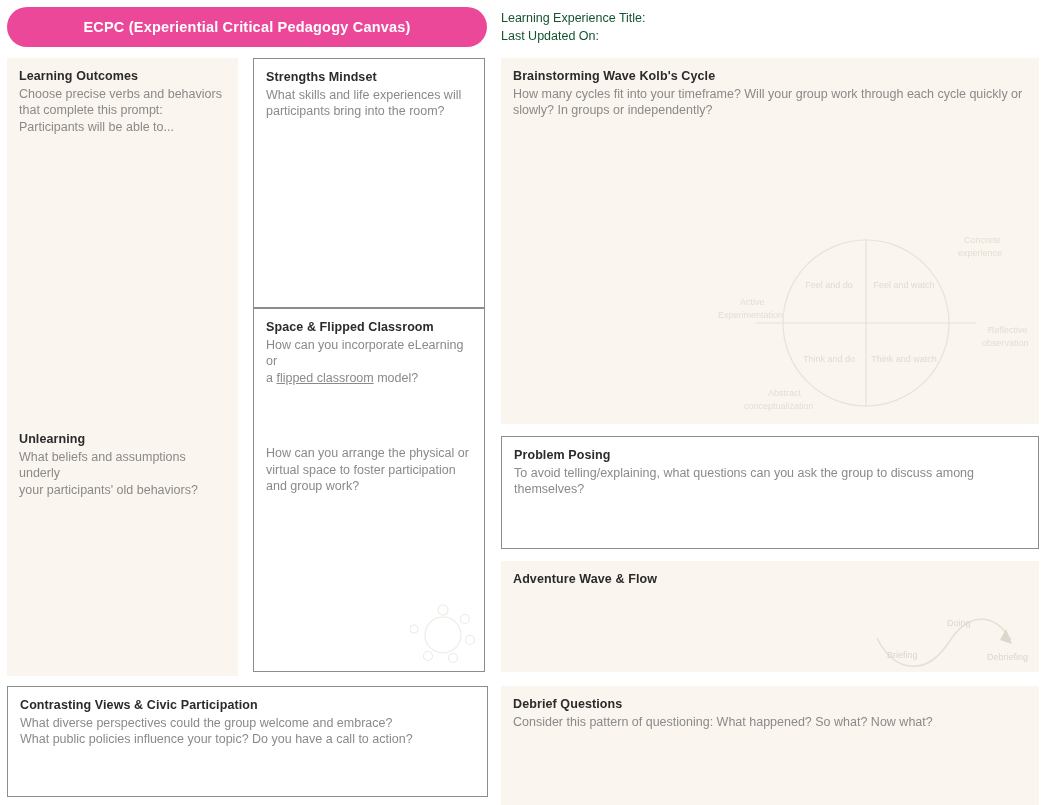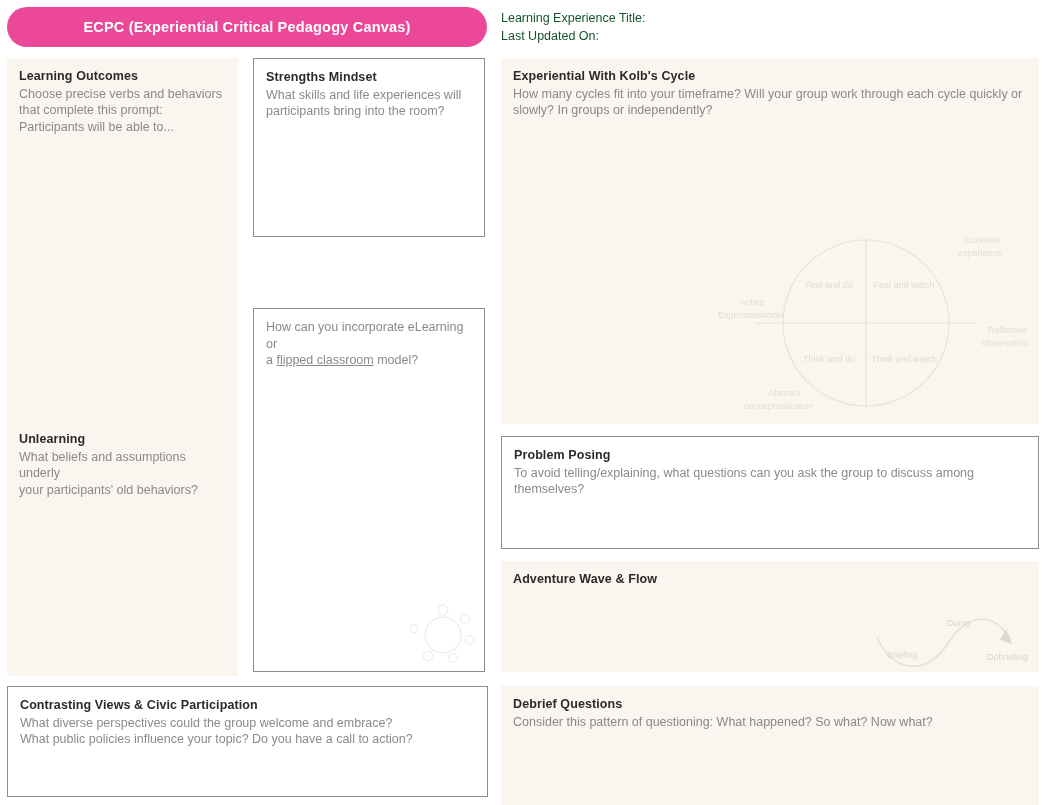--- a/index.html
+++ b/index.html
@@ -90,21 +90,21 @@
   }
   #learning-outcomes-block { position: absolute; left: 12px; top: 10px; right: 12px; }
   #unlearning-block { position: absolute; left: 12px; top: 373px; right: 12px; }
 
   #panel-contrasting-views {
     left: 7px; top: 686px; width: 481px; height: 111px;
   }
 
   
   #panel-strengths {
-    left: 253px; top: 58px; width: 232px; height: 179px;
+    left: 253px; top: 58px; width: 232px; height: 250px;
   }
   #panel-space-flipped {
     left: 253px; top: 308px; width: 232px; height: 364px;
   }
   #space-second-q { position: absolute; left: 12px; top: 136px; right: 12px; }
 
   
   #group-icon {
     position: absolute;
     right: 8px;
@@ -190,37 +190,43 @@
 What public policies influence your topic? Do you have a call to action?</p>
 </div>
 
 <div class="panel white" id="panel-strengths">
   <p class="panel-title">Strengths Mindset</p>
   <p class="panel-body">What skills and life experiences will
 participants bring into the room?</p>
 </div>
 
 <div class="panel white" id="panel-space-flipped">
+  <p class="panel-title">Space &amp; Flipped Classroom</p>
   <p class="panel-body"><span>How can you incorporate eLearning or
 a </span><span class="inline-link">flipped classroom</span><span> model?</span></p>
 
+  <div id="space-second-q">
+    <p class="panel-body second">How can you arrange the physical or
+virtual space to foster participation
+and group work?</p>
+  </div>
 
   <svg id="group-icon" viewBox="0 0 66 62">
     <circle cx="33" cy="32" r="18" fill="none" stroke="#eeeae4" stroke-width="1.1"></circle>
     <circle cx="33" cy="7" r="5" fill="none" stroke="#eeeae4" stroke-width="1.1"></circle>
     <circle cx="55" cy="16" r="4.5" fill="none" stroke="#eeeae4" stroke-width="1.1"></circle>
     <circle cx="60" cy="37" r="4.5" fill="none" stroke="#eeeae4" stroke-width="1.1"></circle>
     <circle cx="43" cy="55" r="4.5" fill="none" stroke="#eeeae4" stroke-width="1.1"></circle>
     <circle cx="18" cy="53" r="4.5" fill="none" stroke="#eeeae4" stroke-width="1.1"></circle>
     <circle cx="4" cy="26" r="4" fill="none" stroke="#eeeae4" stroke-width="1.1"></circle>
   </svg>
 </div>
 
 <div class="panel beige" id="panel-kolb">
-  <p class="panel-title">Experiential With Kolb's Cycle</p>
+  <p class="panel-title">Brainstorming Wave Kolb's Cycle</p>
   <p class="panel-body">How many cycles fit into your timeframe? Will your group work through each cycle quickly or
 slowly? In groups or independently?</p>
 
   <svg id="kolb-diagram" viewBox="0 0 340 195">
     <circle cx="170" cy="97" r="83" fill="none" stroke="#e8e2d8" stroke-width="1.2"></circle>
     <line x1="170" y1="13" x2="170" y2="181" stroke="#e8e2d8" stroke-width="1.2"></line>
     <line x1="60" y1="97" x2="280" y2="97" stroke="#e8e2d8" stroke-width="1.2"></line>
 
     <text class="diagram-label" x="133" y="62" text-anchor="middle">Feel and do</text>
     <text class="diagram-label" x="208" y="62" text-anchor="middle">Feel and watch</text>

